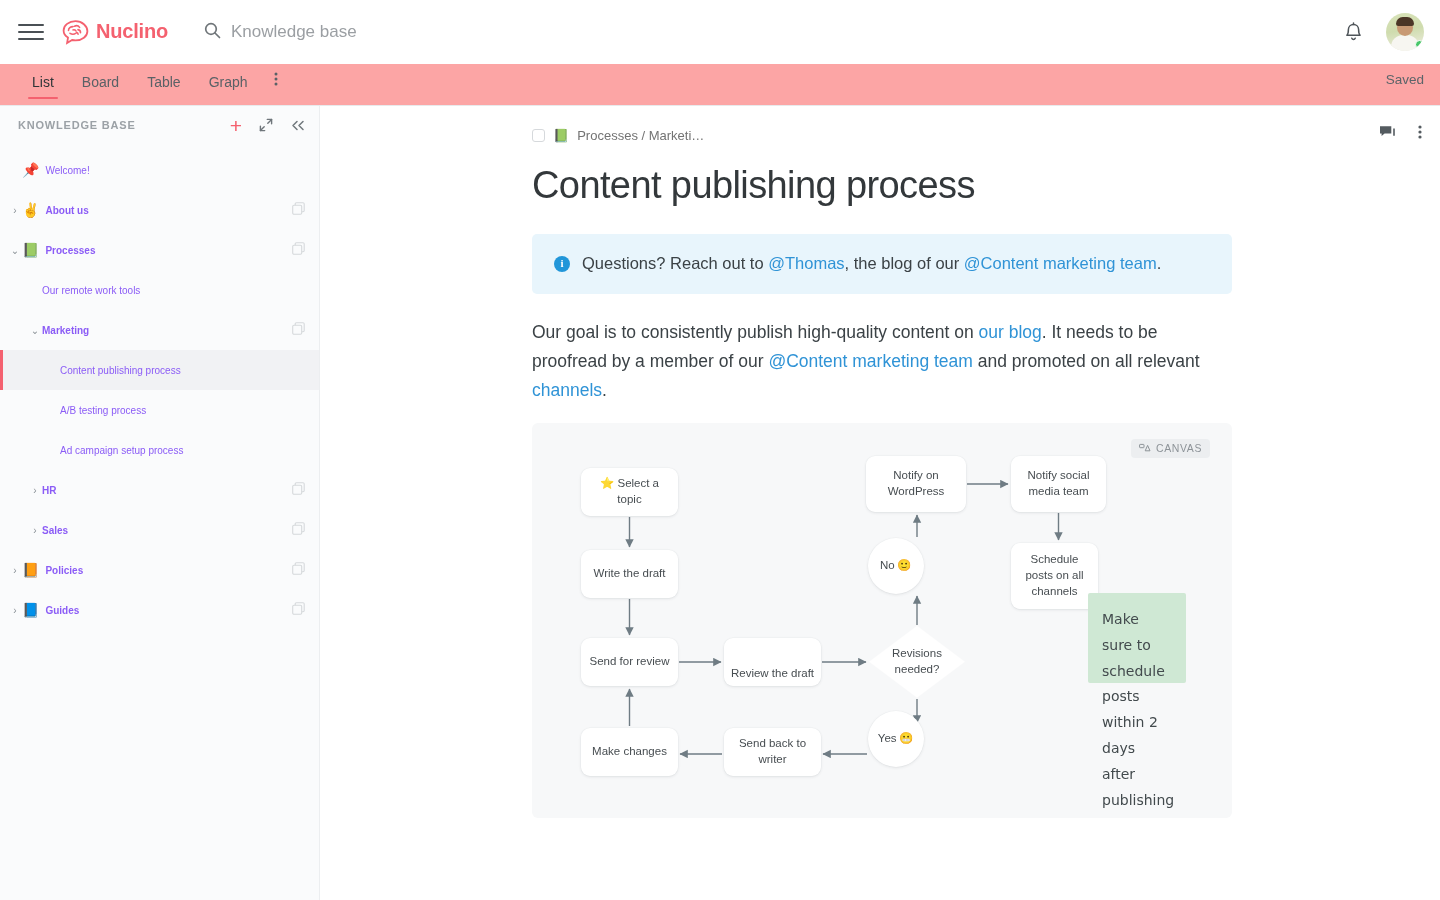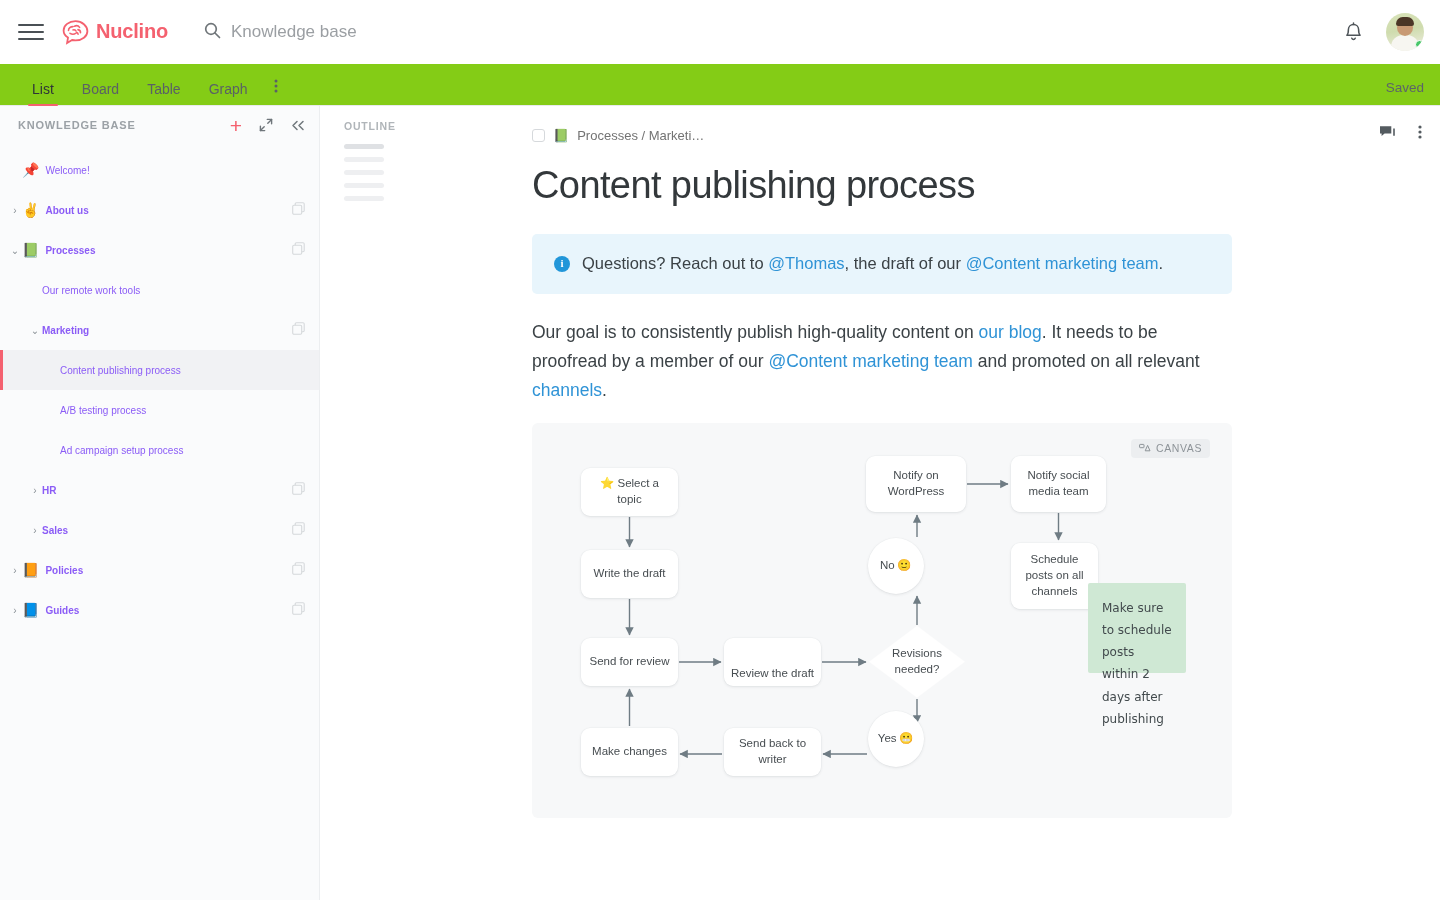--- a/index.html
+++ b/index.html
@@ -35,23 +35,23 @@
     background: linear-gradient(170deg,#d8e2b8 0%, #cfdcae 45%, #f2efe6 100%);
     overflow: hidden; cursor: pointer;
   }
   .av-head { position:absolute; left:11px; top:6px; width:16px; height:17px; border-radius:50%; background:#c89a74; }
   .av-hair { position:absolute; left:10px; top:4px; width:18px; height:9px; border-radius:9px 9px 3px 3px; background:#4b3626; }
   .av-body { position:absolute; left:5px; top:22px; width:28px; height:18px; border-radius:12px 12px 0 0; background:#f7f6f1; }
   .av-dot { position:absolute; right:0px; bottom:2px; width:9px; height:9px; border-radius:50%; background:#48c76a; border:1.5px solid #fff; }
 
   
   .tabbar {
-    height: 42px; width: 1440px; display:flex; align-items: flex-end;
+    height: 42px; width: 1440px; display:flex; align-items: center;
     border-bottom: 1px solid #e8eaec; padding: 0 16px 0 18px;
-    background: #84cc16; position: relative;
+    background: #fca5a5; position: relative;
   }
   .tabs { display:flex; align-items:flex-end; gap: 0; }
   .tab {
     font-size: 14px; color: #5a6166; padding: 0 14px 9px 14px; cursor: pointer;
     position: relative; line-height: 1;
   }
   .tab.active { color: #2f3538; }
   .tab.active:after {
     content:""; position:absolute; left: 10px; right: 10px; bottom: -1px; height: 2.5px;
     background: #f4616f; border-radius: 2px;
@@ -150,22 +150,23 @@
   }
   .node.circ { border-radius: 50%; }
   .diamond {
     position:absolute; background:#fff; display:flex; align-items:center; justify-content:center;
     text-align:center; font-size: 11.5px; color:#474d51; line-height:1.35;
     clip-path: polygon(50% 0%, 100% 50%, 50% 100%, 0% 50%);
     filter: drop-shadow(0 1px 2px rgba(40,50,60,.10));
   }
   .sticky {
     position:absolute; background:#cfe8d4; border-radius: 2px; padding: 14px 14px;
-    font-size: 12px; line-height: 1.85; color:#424a4d;
+    font-size: 14px; line-height: 1.85; color:#424a4d;
     font-family: "DejaVu Sans", sans-serif;
+    margin-top: 10px;
   }
   svg.wires { position:absolute; inset:0; width: 700px; height: 395px; }
 </style>
 </head>
 <body>
 
 <div class="topbar">
   <div class="hamburger">
     <i></i>
       <i></i>
@@ -327,28 +328,20 @@
           <span class="dup-icn"><svg width="13" height="13" viewBox="0 0 13 13">
               <rect x="3.2" y="0.7" width="9" height="9" rx="1.2" fill="none" stroke="#b9bec2" stroke-width="1.1"></rect>
               <rect x="0.7" y="3.2" width="9" height="9" rx="1.2" fill="#fafbfc" stroke="#b9bec2" stroke-width="1.1"></rect>
             </svg></span>
         </div>
       </div>
   </div>
 
   <div class="content">
 
-    <div class="outline">
-      <div class="outline-title">OUTLINE</div>
-      <div class="ol-bar a"></div>
-      <div class="ol-bar b"></div>
-      <div class="ol-bar b"></div>
-      <div class="ol-bar b"></div>
-      <div class="ol-bar b"></div>
-    </div>
 
     <div class="doc-actions">
       <span class="ic">
         <svg width="17" height="15" viewBox="0 0 17 15">
           <path d="M1 1.2h11.3v7.4H5.6L2.6 11V8.6H1z" fill="#545b60"></path>
           <path d="M14.2 3.6h1.6v7.2h-1.6" fill="#545b60"></path>
         </svg>
       </span>
       <span class="ic">
         <svg width="4" height="16" viewBox="0 0 4 16">
@@ -364,21 +357,21 @@
       <div class="breadcrumb">
         <span class="bc-check"></span>
         <span class="bc-emoji">📗</span>
         <span class="bc-text">Processes / Marketi…</span>
       </div>
 
       <h1 class="doc-title">Content publishing process</h1>
 
       <div class="callout">
         <span class="info-badge">i</span>
-        <span><span>Questions? Reach out to </span><a class="lk">@Thomas</a><span>, the draft of our </span><a class="lk">@Content marketing team</a><span>.</span></span>
+        <span><span>Questions? Reach out to </span><a class="lk">@Thomas</a><span>, the blog of our </span><a class="lk">@Content marketing team</a><span>.</span></span>
       </div>
 
       <p class="body"><span>Our goal is to consistently publish high-quality content on </span><a class="lk">our blog</a><span>. It needs to be proofread by a  member of our </span><a class="lk">@Content marketing team</a><span> and promoted on all relevant </span><a class="lk">channels</a><span>.</span></p>
 
 
       <div class="canvas">
         <div class="canvas-badge">
           <span>
             <svg width="12" height="11" viewBox="0 0 12 11">
               <rect x="0.6" y="2.4" width="4.4" height="3.3" rx="0.6" fill="none" stroke="#8d9398" stroke-width="1"></rect>

